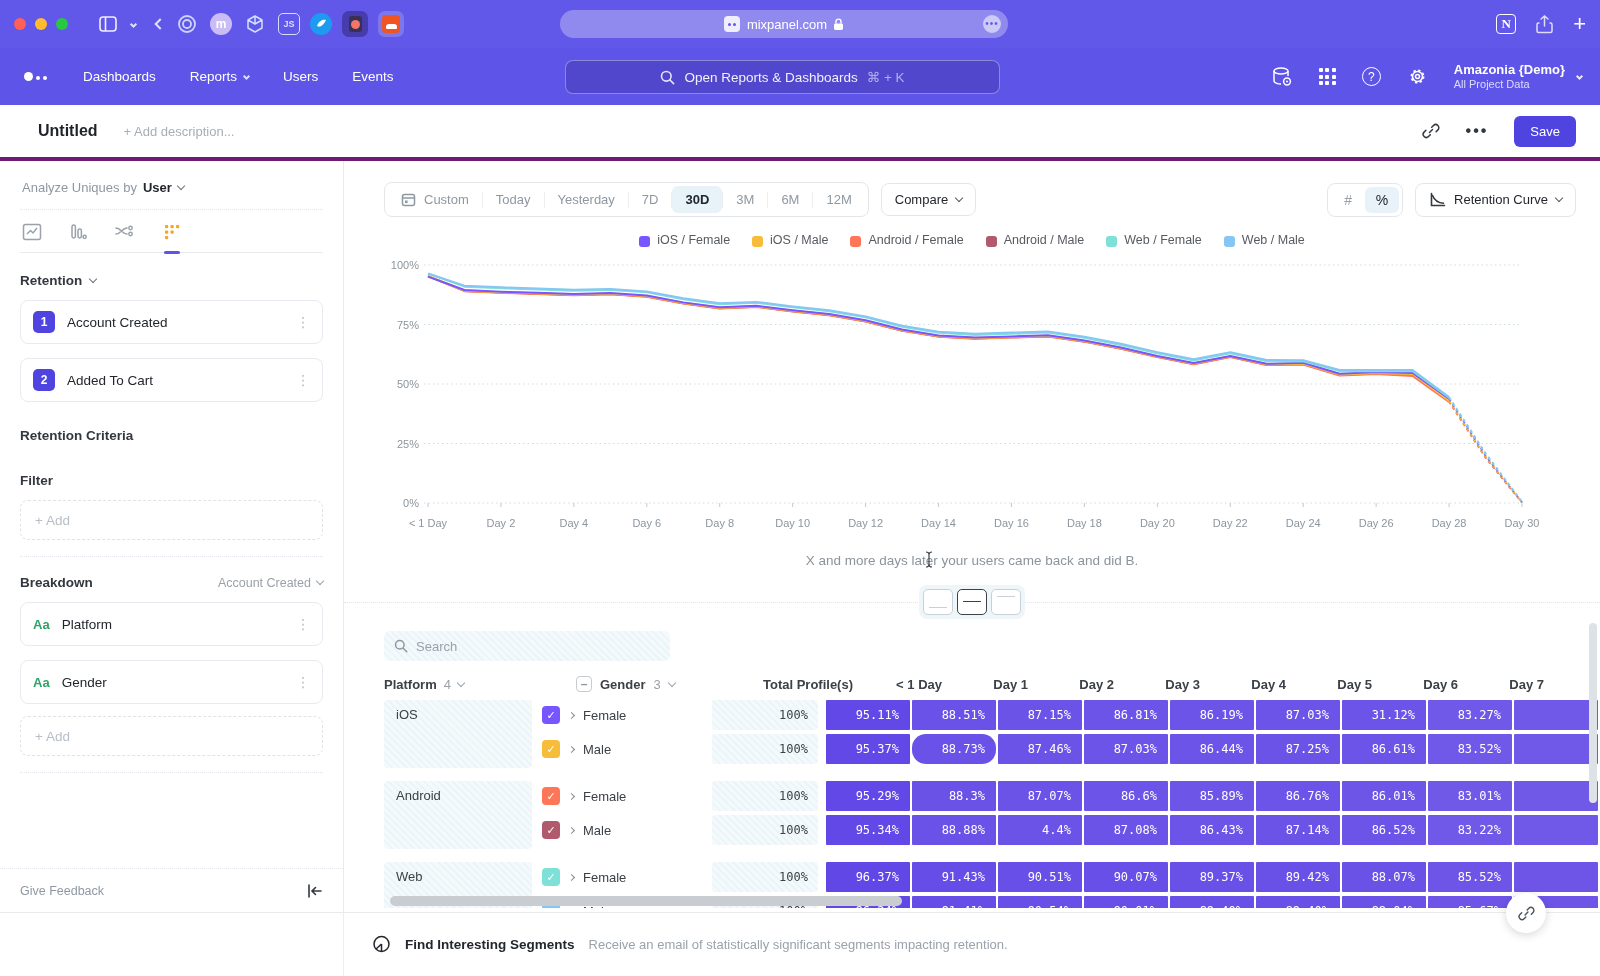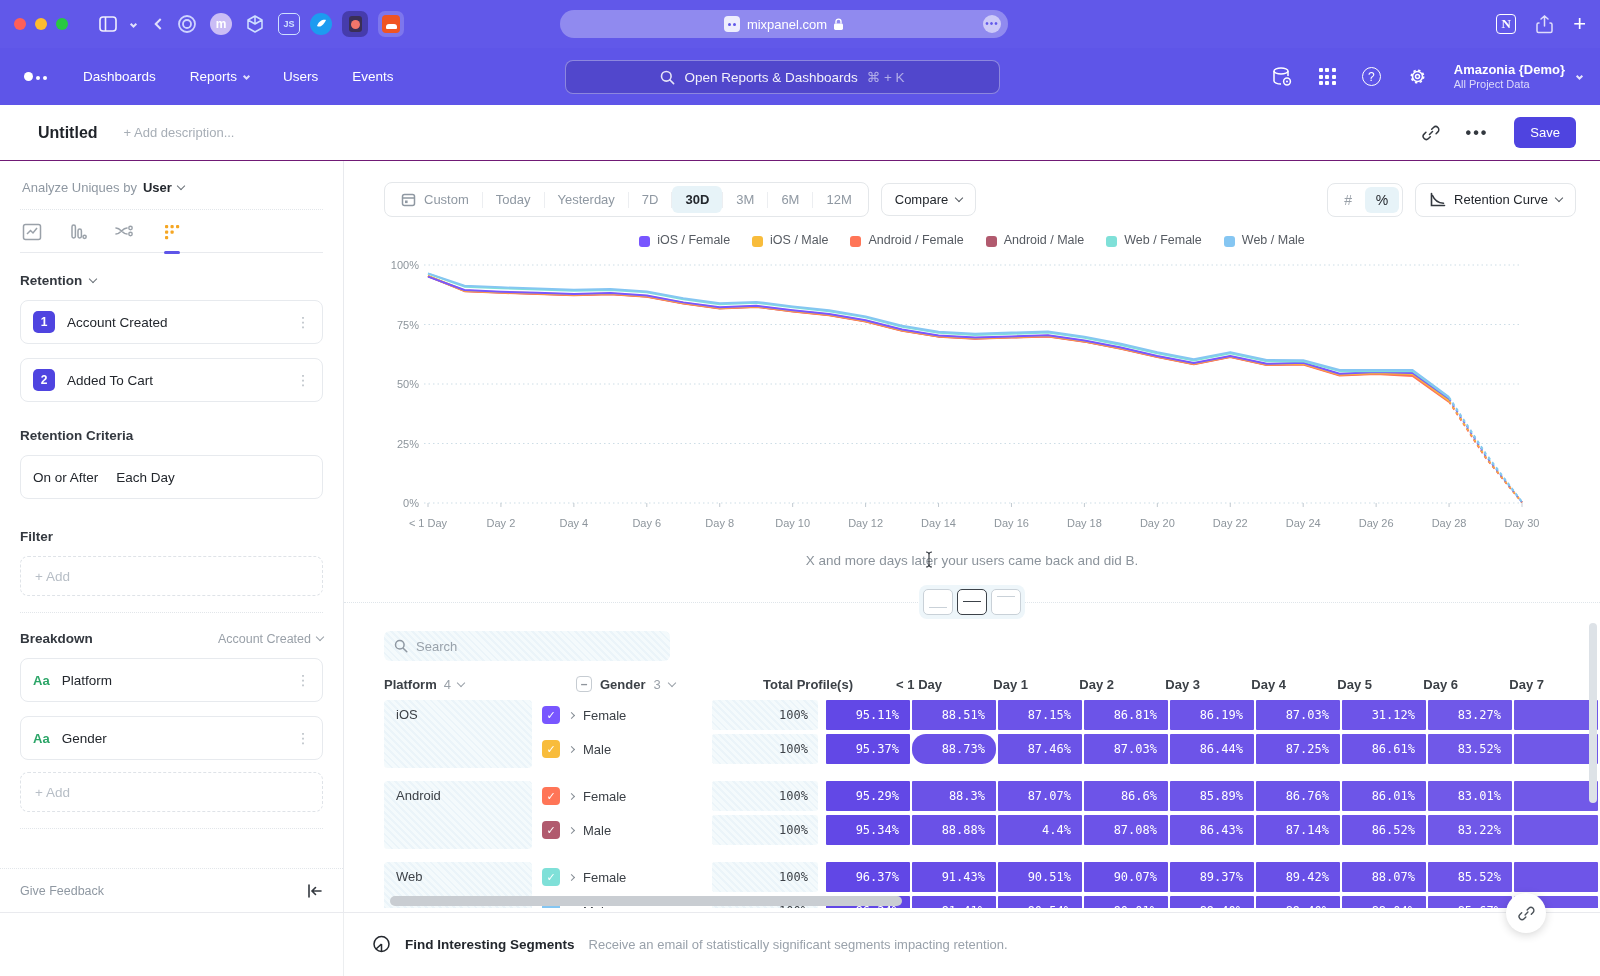--- a/index.html
+++ b/index.html
@@ -30,21 +30,21 @@
   .nav-search { position:absolute; left:565px; top:12px; width:435px; height:34px; border-radius:8px;
     background:rgba(20,10,80,.18); border:1px solid rgba(255,255,255,.35); display:flex; align-items:center; justify-content:center;
     color:rgba(255,255,255,.92); font-size:13.5px; gap:9px; }
   .nav-search .kbd { color:rgba(255,255,255,.55); }
   .nav-right { position:absolute; right:18px; top:0; height:57px; display:flex; align-items:center; gap:26px; }
   .proj { text-align:left; line-height:1.25; }
   .proj .p1 { font-size:13px; font-weight:bold; }
   .proj .p2 { font-size:11px; color:rgba(255,255,255,.78); }
 
   
-  .titlebar { height:56px; border-bottom:1px solid #701a75; display:flex; align-items:center; padding:0 24px 0 38px; background:#fff; }
+  .titlebar { height:56px; border-bottom:4px solid #701a75; display:flex; align-items:center; padding:0 24px 0 38px; background:#fff; }
   .rtitle { font-size:16px; font-weight:bold; color:#1f2329; margin-right:26px; }
   .rdesc { font-size:13px; color:#a7aeb6; }
   .title-right { margin-left:auto; display:flex; align-items:center; gap:26px; }
   .savebtn { background:#4f44e0; color:#fff; border:none; border-radius:6px; font-size:13px; padding:8px 16px; cursor:pointer; }
 
   
   .bodywrap { display:flex; height:751px; }
   .sidebar { width:344px; border-right:1px solid #e8eaee; display:flex; flex-direction:column; }
   .main { flex:1; position:relative; overflow:hidden; }
 
@@ -321,25 +321,20 @@
         <span class="kebab">⋮</span>
       </div>
       <div class="card" style="margin-top:14px">
         <span class="badge">2</span>
         <span>Added To Cart</span>
         <span class="kebab">⋮</span>
       </div>
 
       <div class="sb-section-h" style="margin-top:26px">
         <span>Retention Criteria</span>
-      </div>
-      <div class="card">
-        <span>On or After</span>
-        <span style="width:18px"></span>
-        <span>Each Day</span>
       </div>
 
       <div class="sb-section-h" style="margin-top:30px;border-top:0">
         <span>Filter</span>
       </div>
       <div class="addcard" style="border-bottom-style:dashed">
         <span>+ Add</span>
       </div>
       <div style="border-bottom:1px dotted #e2e6ea;margin-top:16px"></div>
 

